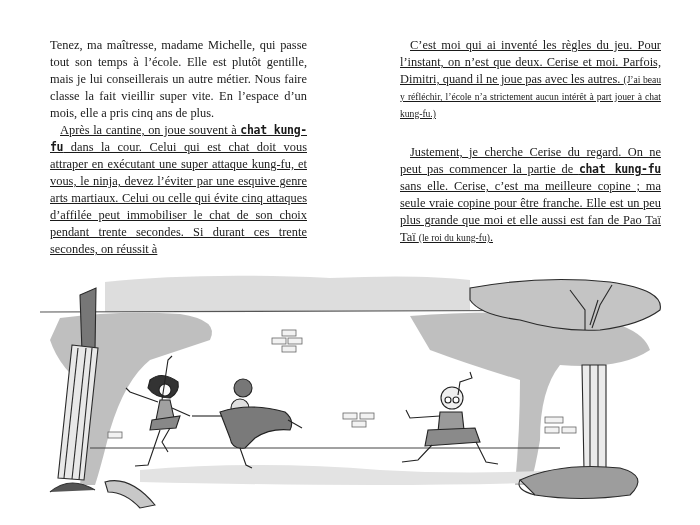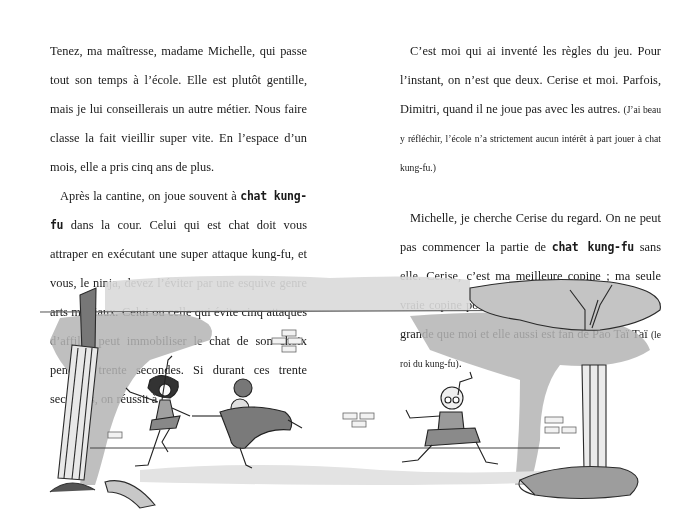--- a/index.html
+++ b/index.html
@@ -1,44 +1,44 @@
 <!DOCTYPE html>
 <html><head>
   <meta charset="utf-8">
   <style>
     html, body { margin: 0; padding: 0; background: #ffffff; }
     body { width: 700px; height: 525px; position: relative; overflow: hidden;
            font-family: "Liberation Serif", "DejaVu Serif", serif; color: #1a1a1a; }
     .page { position: absolute; top: 0; height: 525px; }
-    .col { position: absolute; top: 37px; font-size: 12.4px; line-height: 29px; text-align: justify; }
+    .col { position: absolute; top: 37px; font-size: 12.4px; line-height: 17px; text-align: justify; }
     .col-left { left: 50px; width: 257px; }
     .col-right { left: 400px; width: 261px; }
     .col p { margin: 0; }
-    .indent { text-indent: 10px; }
+    .indent { text-indent: 10px; text-decoration: underline; }
     .kf { font-family: "DejaVu Sans Mono", "Liberation Mono", monospace; font-weight: bold; font-size: 11.5px; letter-spacing: -0.3px; }
     .small { font-size: 9.6px; }
     .gap { height: 22px; }
     .illustration { position: absolute; left: 0; top: 270px; width: 700px; height: 255px; }
   </style>
 </head>
 <body>
 
 <div class="page" style="left:0;width:350px;">
   <div class="col col-left">
     <p>Tenez, ma maîtresse, madame Michelle, qui passe tout son temps à l’école. Elle est plutôt gentille, mais je lui conseillerais un autre métier. Nous faire classe la fait vieillir super vite. En l’espace d’un mois, elle a pris cinq ans de plus.</p>
     <p class="indent"><span>Après la cantine, on joue souvent à </span><span class="kf">chat kung-fu</span><span> dans la cour. Celui qui est chat doit vous attraper en exécutant une super attaque kung-fu, et vous, le ninja, devez l’éviter par une esquive genre arts martiaux. Celui ou celle qui évite cinq attaques d’affilée peut immobiliser le chat de son choix pendant trente secondes. Si durant ces trente secondes, on réussit à</span></p>
   </div>
 </div>
 
 <div class="page" style="left:350px;width:350px;">
 </div>
 <div class="col col-right">
   <p class="indent"><span>C’est moi qui ai inventé les règles du jeu. Pour l’instant, on n’est que deux. Cerise et moi. Parfois, Dimitri, quand il ne joue pas avec les autres. </span><span class="small">(J’ai beau y réfléchir, l’école n’a strictement aucun intérêt à part jouer à chat kung-fu.)</span></p>
   <div class="gap"></div>
-  <p class="indent"><span>Michelle, je cherche Cerise du regard. On ne peut pas commencer la partie de </span><span class="kf">chat kung-fu</span><span> sans elle. Cerise, c’est ma meilleure copine ; ma seule vraie copine pour être franche. Elle est un peu plus grande que moi et elle aussi est fan de Pao Taï Taï </span><span class="small">(le roi du kung-fu)</span><span>.</span></p>
+  <p class="indent"><span>Justement, je cherche Cerise du regard. On ne peut pas commencer la partie de </span><span class="kf">chat kung-fu</span><span> sans elle. Cerise, c’est ma meilleure copine ; ma seule vraie copine pour être franche. Elle est un peu plus grande que moi et elle aussi est fan de Pao Taï Taï </span><span class="small">(le roi du kung-fu)</span><span>.</span></p>
 </div>
 
 <div class="illustration">
   <svg width="700" height="255" viewBox="0 0 700 255" xmlns="http://www.w3.org/2000/svg">
 
     <path d="M105 12 Q200 2 330 8 Q420 4 470 10 L470 40 L105 42 Z" fill="#d9d9d9" opacity="0.9"></path>
 
     <path d="M40 42 L660 40" stroke="#555" stroke-width="1.2" fill="none"></path>
 
     <path d="M60 48 Q120 40 180 44 Q220 50 210 70 Q180 80 150 90 Q125 110 110 160 Q100 200 95 215 L80 215 Q85 160 90 120 Q60 100 50 70 Z" fill="#b4b4b4" opacity="0.85"></path>

